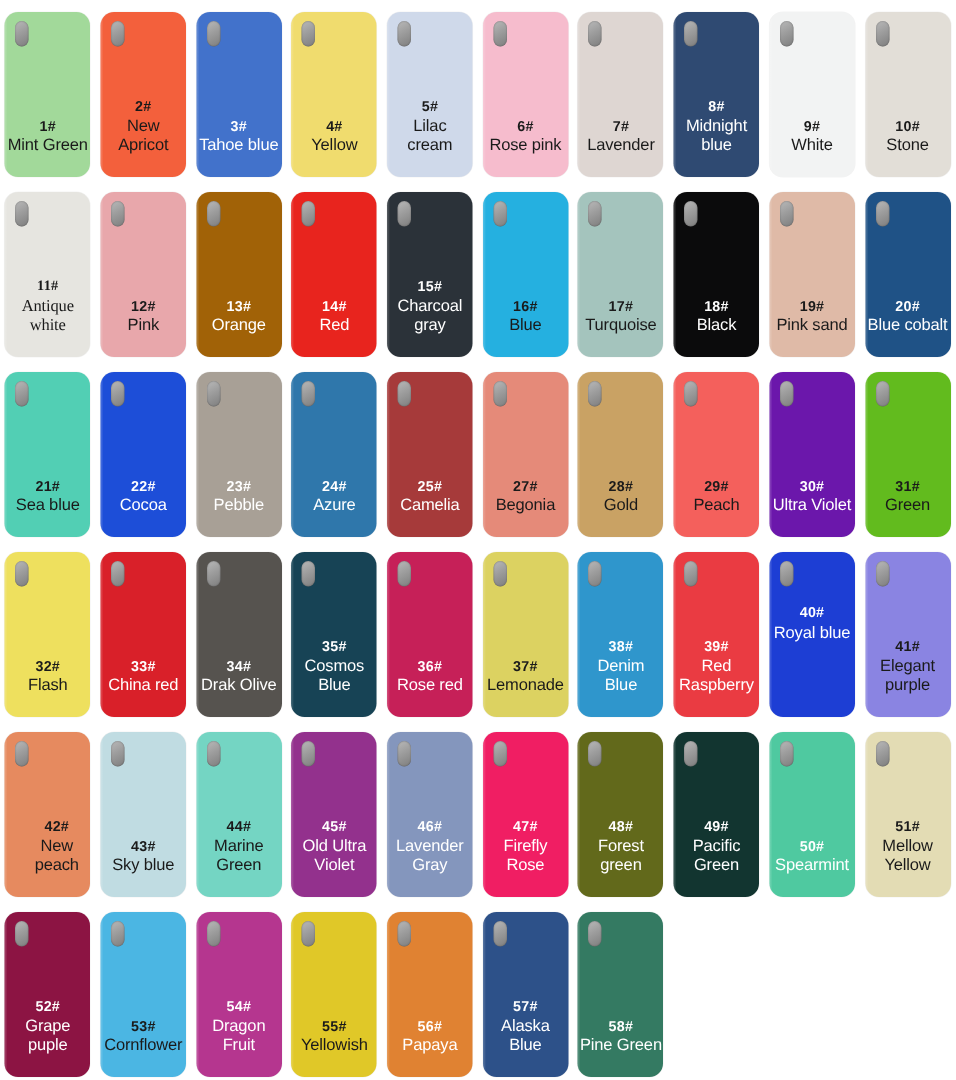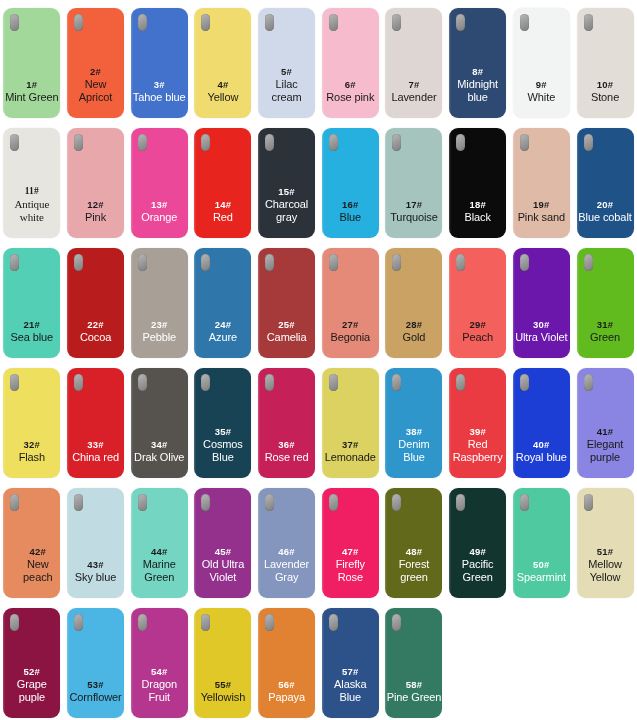--- a/index.html
+++ b/index.html
@@ -166,21 +166,21 @@
         <span class="cname">Antique white</span>
       </div>
     </div>
     <div class="case" style="background: rgb(232, 167, 171); color: rgb(26, 26, 26);">
       <div class="camera"></div>
       <div class="labels">
         <span class="num">12#</span>
         <span class="cname">Pink</span>
       </div>
     </div>
-    <div class="case" style="background: #ec4899; color: rgb(255, 255, 255);">
+    <div class="case" style="background: #a16207; color: rgb(255, 255, 255);">
       <div class="camera"></div>
       <div class="labels">
         <span class="num">13#</span>
         <span class="cname">Orange</span>
       </div>
     </div>
     <div class="case" style="background: rgb(232, 36, 30); color: rgb(255, 255, 255);">
       <div class="camera"></div>
       <div class="labels">
         <span class="num">14#</span>
@@ -229,21 +229,21 @@
         <span class="cname">Blue cobalt</span>
       </div>
     </div>
     <div class="case" style="background: rgb(82, 207, 180); color: rgb(26, 26, 26);">
       <div class="camera"></div>
       <div class="labels">
         <span class="num">21#</span>
         <span class="cname">Sea blue</span>
       </div>
     </div>
-    <div class="case" style="background: #b91c1c; color: rgb(255, 255, 255);">
+    <div class="case" style="background: #1d4ed8; color: rgb(255, 255, 255);">
       <div class="camera"></div>
       <div class="labels">
         <span class="num">22#</span>
         <span class="cname">Cocoa</span>
       </div>
     </div>
     <div class="case" style="background: rgb(168, 160, 150); color: rgb(255, 255, 255);">
       <div class="camera"></div>
       <div class="labels">
         <span class="num">23#</span>
@@ -348,21 +348,21 @@
         <span class="cname">Denim Blue</span>
       </div>
     </div>
     <div class="case" style="background: rgb(234, 59, 66); color: rgb(255, 255, 255);">
       <div class="camera"></div>
       <div class="labels">
         <span class="num">39#</span>
         <span class="cname">Red Raspberry</span>
       </div>
     </div>
-    <div class="case" style="background: rgb(29, 62, 212); color: rgb(255, 255, 255);">
+    <div class="case" style="background: rgb(29, 62, 212); color: rgb(255, 255, 255); justify-content: center;">
       <div class="camera"></div>
       <div class="labels">
         <span class="num">40#</span>
         <span class="cname">Royal blue</span>
       </div>
     </div>
     <div class="case" style="background: rgb(138, 132, 226); color: rgb(26, 26, 26);">
       <div class="camera"></div>
       <div class="labels">
         <span class="num">41#</span>

